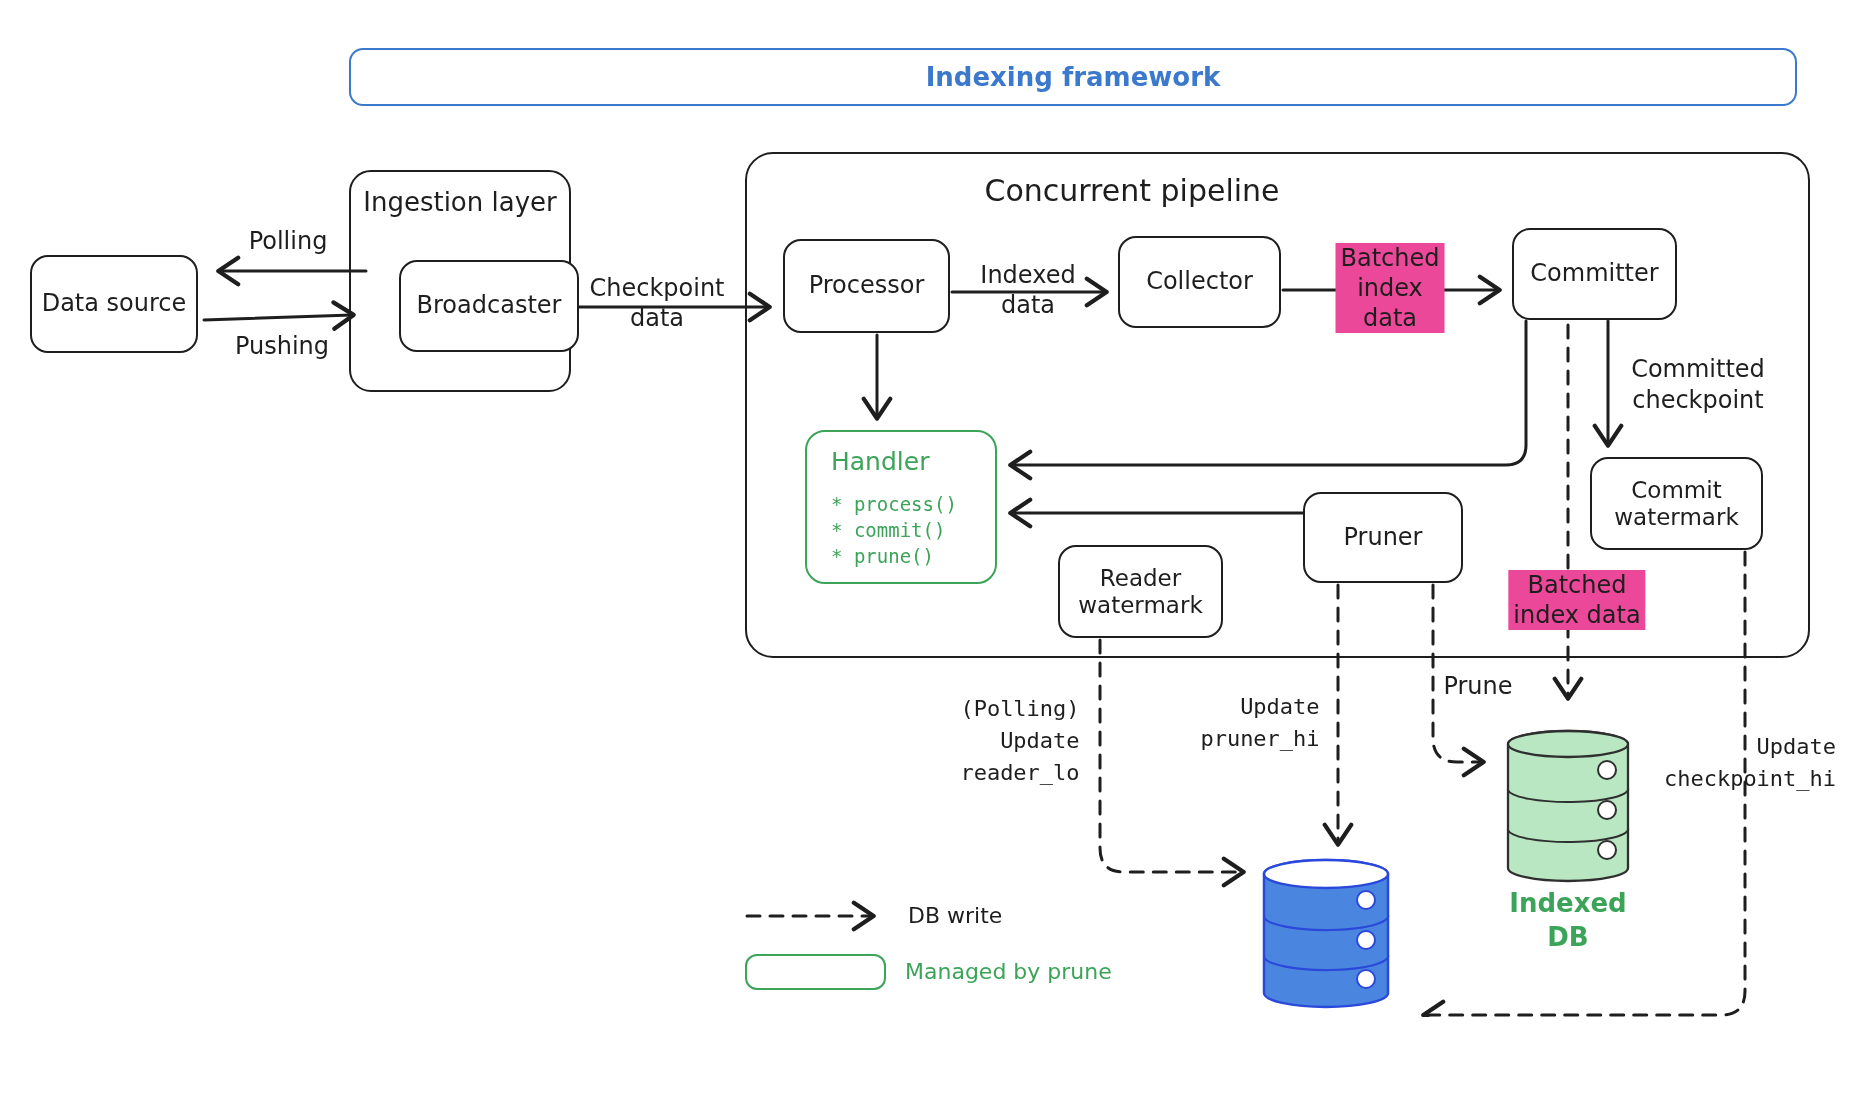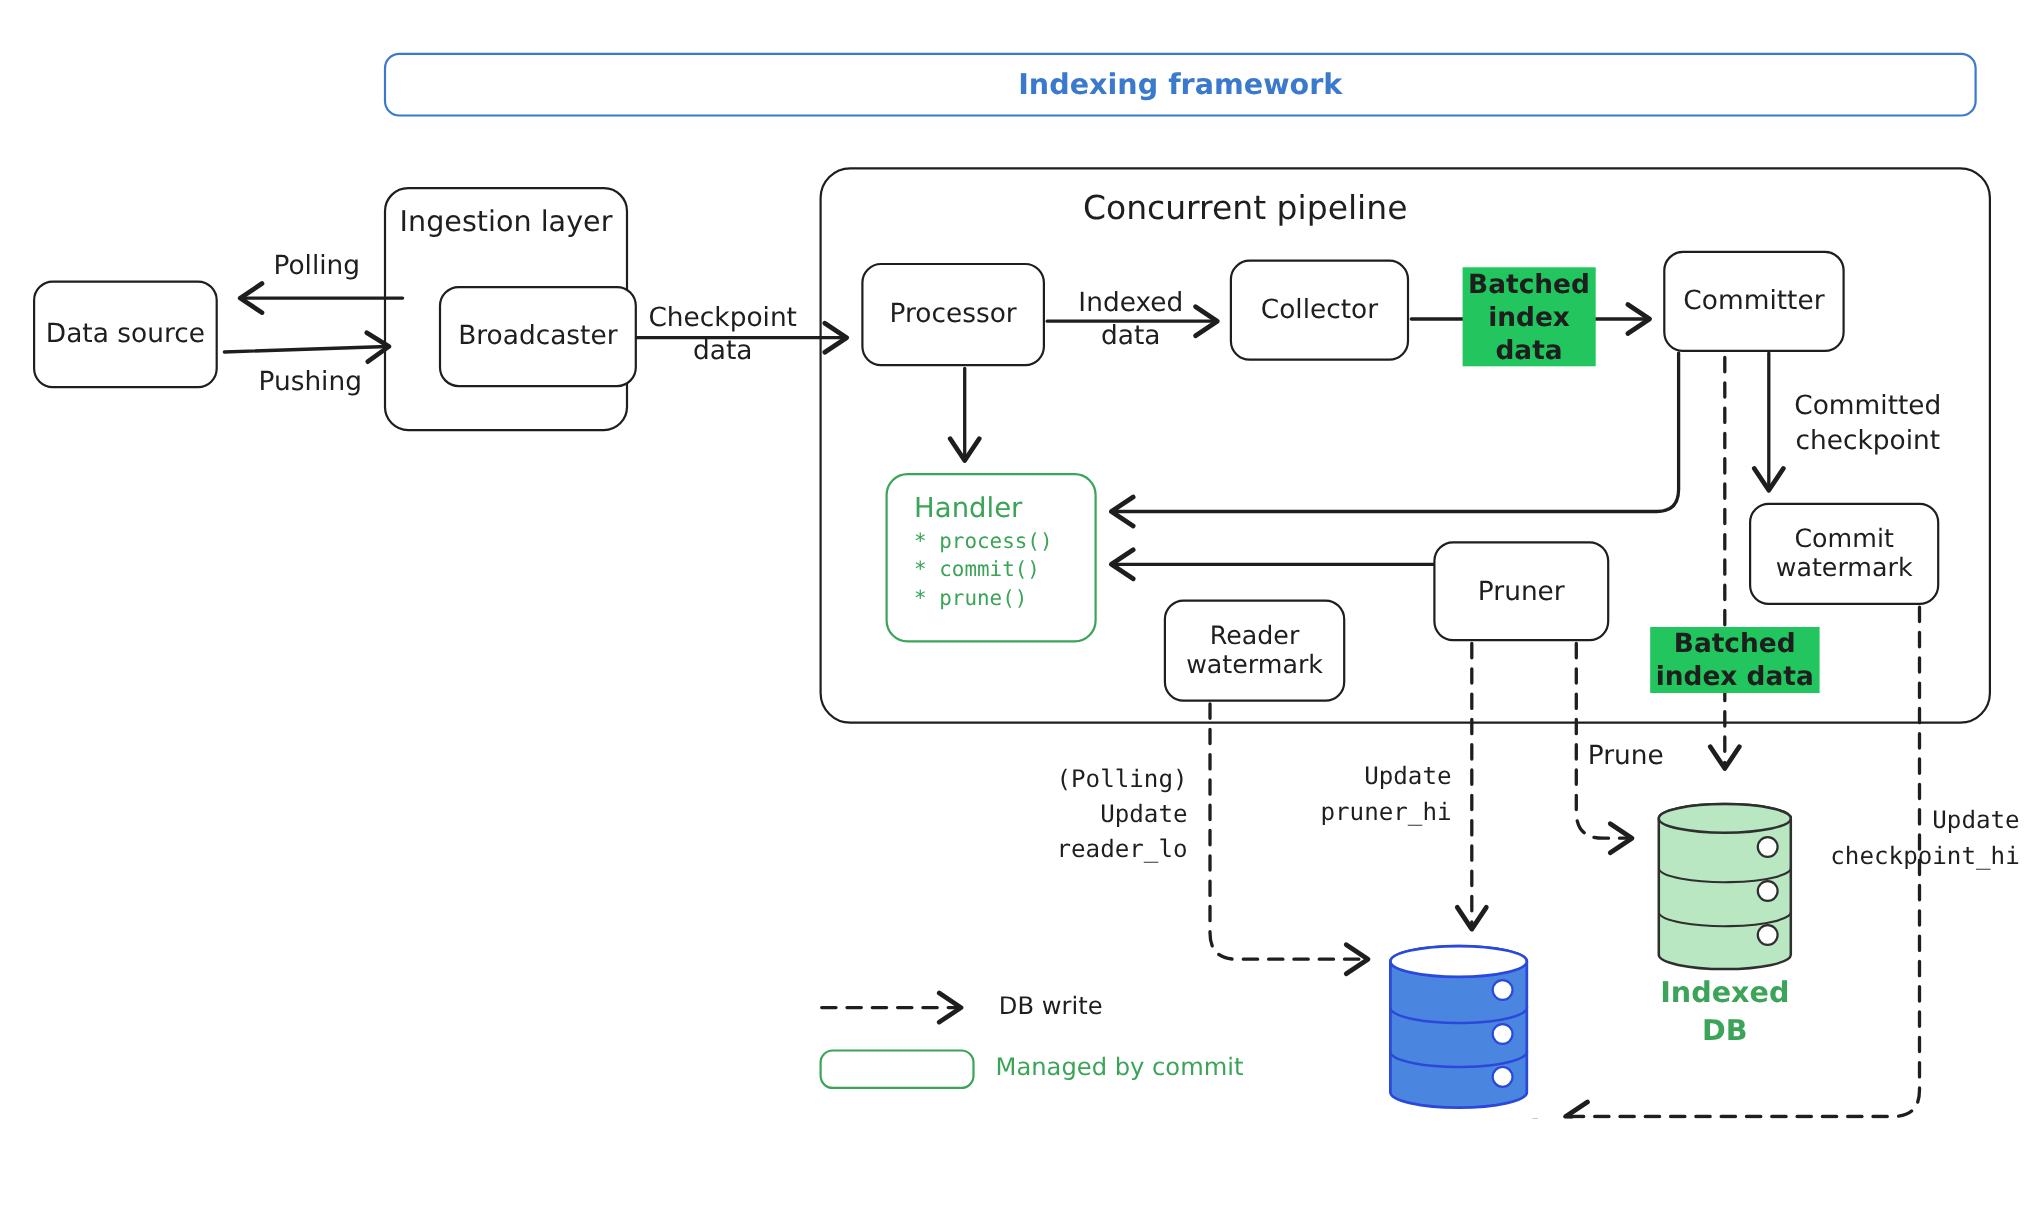--- a/index.html
+++ b/index.html
@@ -33,21 +33,21 @@
     position:absolute;border:2.5px solid var(--ink);border-radius:18px;background:#ffffff;
     display:flex;align-items:center;justify-content:center;text-align:center;
     font-size:24px;line-height:1.15;z-index:1;box-sizing:border-box;
   }
   .z3{z-index:3;}
   .lbl{
     position:absolute;transform:translate(-50%,-50%);white-space:pre-line;text-align:center;
     font-size:24px;line-height:1.3;z-index:4;
   }
   .mono{font-family:"DejaVu Sans Mono","Liberation Mono",monospace;font-size:22px;text-align:right;}
-  .whitebg{background:#22c55e;padding:0 5px;font-weight:bold;}
+  .whitebg{background:#ec4899;padding:0 5px;}
 
   #framework-box{left:349px;top:48px;width:1448px;height:58px;border-color:var(--blue);border-radius:14px;z-index:1;}
   #framework-title{left:1073px;top:78px;color:var(--blue);font-size:26px;font-weight:bold;}
 
   #ingestion-box{left:349px;top:170px;width:222px;height:222px;border-radius:22px;z-index:1;}
   #ingestion-title{left:460px;top:203px;font-size:26px;}
   #broadcaster-box{left:367px;top:260px;width:180px;height:92px;margin-left:32px;}
   #datasource-box{left:30px;top:255px;width:168px;height:98px;}
 
   #pipeline-box{left:745px;top:152px;width:1065px;height:506px;border-radius:28px;z-index:0;}
@@ -55,21 +55,21 @@
 
   #processor-box{left:783px;top:239px;width:167px;height:94px;}
   #collector-box{left:1118px;top:236px;width:163px;height:92px;}
   #committer-box{left:1512px;top:228px;width:165px;height:92px;}
   #commitwm-box{left:1590px;top:457px;width:173px;height:93px;font-size:23px;}
   #pruner-box{left:1303px;top:492px;width:160px;height:91px;}
   #readerwm-box{left:1058px;top:545px;width:165px;height:93px;font-size:23px;}
 
   #handler-box{left:805px;top:430px;width:192px;height:154px;border-color:var(--green);border-radius:20px;
     flex-direction:column;align-items:flex-start;justify-content:flex-start;padding:14px 0 0 24px;}
-  #handler-title{position:static;transform:none;color:var(--green);font-size:25px;white-space:nowrap;}
+  #handler-title{position:static;transform:none;color:var(--green);font-size:25px;margin-bottom:12px;white-space:nowrap;}
   .handler-method{color:var(--green);font-family:"DejaVu Sans Mono","Liberation Mono",monospace;
     font-size:19px;line-height:1.38;white-space:nowrap;}
 
   #polling-label{left:288px;top:242px;}
   #pushing-label{left:282px;top:347px;}
   #checkpoint-label{left:657px;top:303px;line-height:1.25;}
   #indexed-label{left:1028px;top:290px;line-height:1.25;}
   #batched-top-label{left:1390px;top:288px;line-height:1.25;}
   #committed-label{left:1698px;top:385px;line-height:1.3;}
   #prune-label{left:1478px;top:687px;}
@@ -184,15 +184,15 @@
   <div class="lbl mono" id="checkpoint-hi-label">Update
 checkpoint_hi</div>
 
   <div class="lbl" id="watermark-db-label">Watermark
 DB</div>
   <div class="lbl" id="indexed-db-label">Indexed
 DB</div>
 
   <div class="box" id="legend-box"></div>
   <div class="lbl" id="dbwrite-label">DB write</div>
-  <div class="lbl" id="managed-label">Managed by commit</div>
+  <div class="lbl" id="managed-label">Managed by prune</div>
 
 </div>
 
 </body></html>

